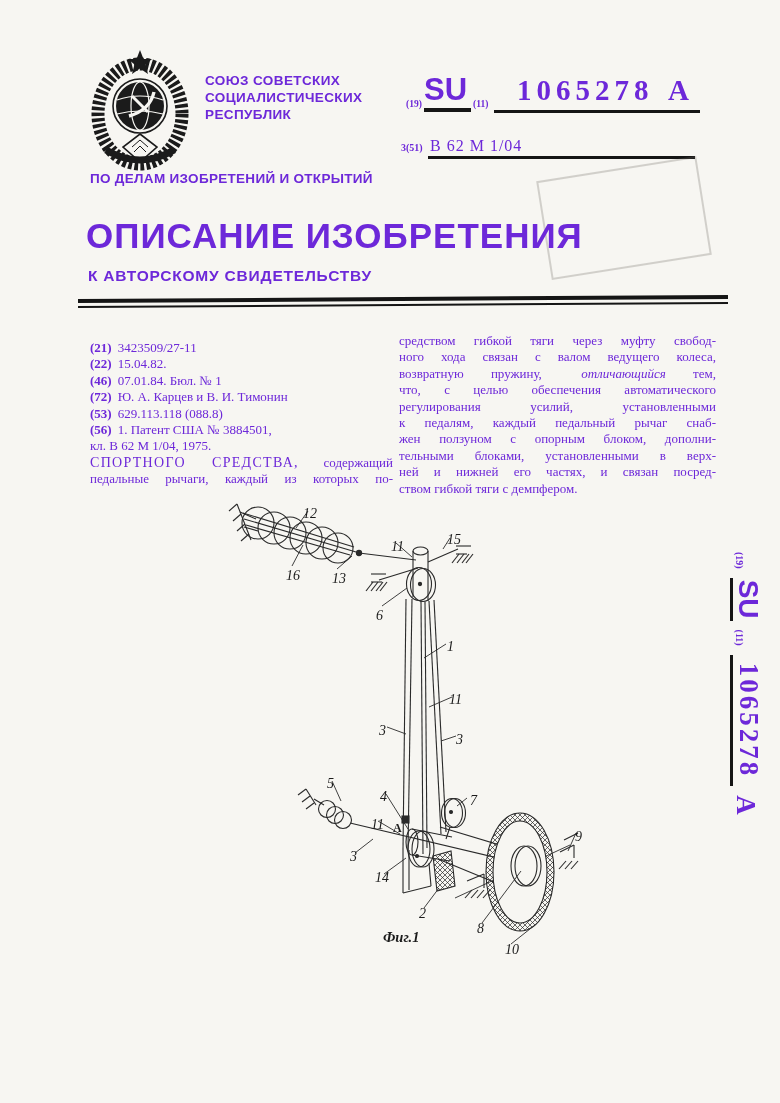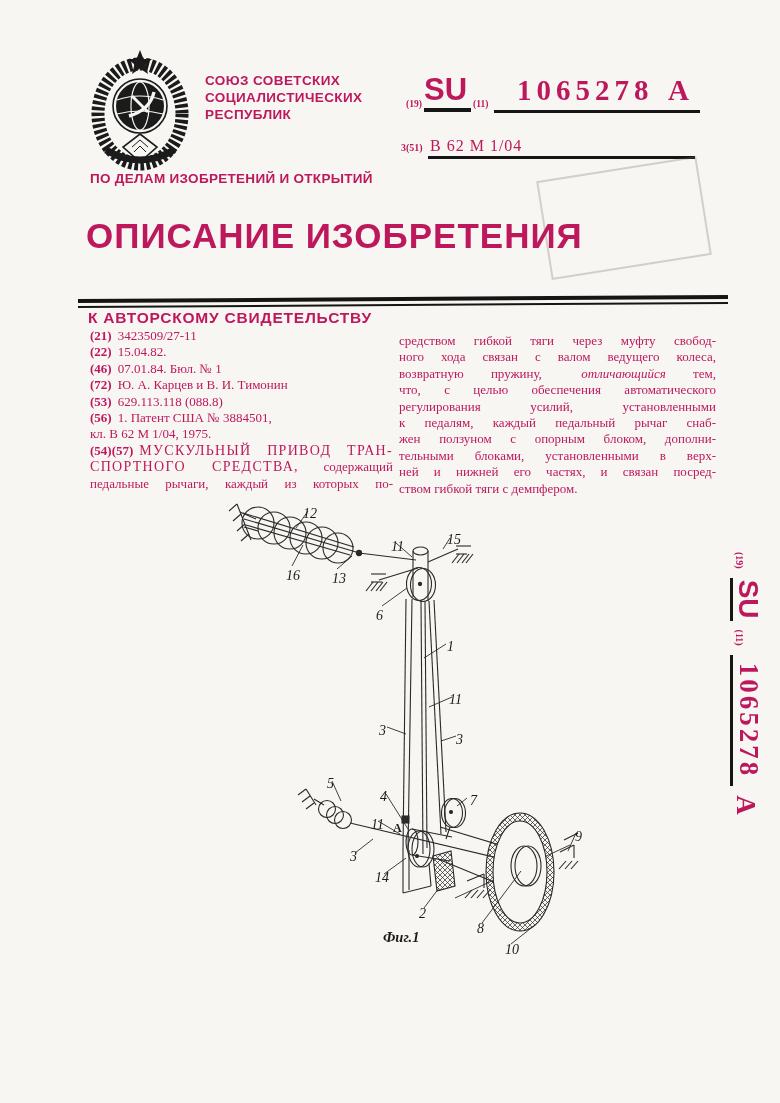--- a/index.html
+++ b/index.html
@@ -1,42 +1,42 @@
 <!DOCTYPE html>
 <html><head>
 <meta charset="utf-8">
 <style>
   html,body{margin:0;padding:0;}
   .page{position:relative;width:780px;height:1103px;background:#f7f6f2;overflow:hidden;
-        font-family:"Liberation Serif",serif;color:#be185d;}
+        font-family:"Liberation Serif",serif;color:#6d28d9;}
   .abs{position:absolute;}
   
   .union{left:205px;top:72px;font-family:"Liberation Sans",sans-serif;font-weight:bold;
          font-size:13.5px;line-height:17px;letter-spacing:.4px;}
   .committee{left:90px;top:170px;font-family:"Liberation Sans",sans-serif;font-weight:bold;
          font-size:13.5px;line-height:18px;letter-spacing:.3px;}
   .code-small{font-size:9.5px;font-weight:bold;}
   .su-big{left:424px;top:72px;font-family:"Liberation Sans",sans-serif;font-weight:bold;font-size:31px;}
   .num-big{left:517px;top:74px;font-weight:bold;font-size:29px;letter-spacing:5px;}
   .kind-big{left:668px;top:74px;font-weight:bold;font-size:29px;}
   .bar{background:#151515;}
   .ipc-prefix{left:401px;top:142px;font-size:10px;font-weight:bold;}
   .ipc-val{left:430px;top:137px;font-size:16px;letter-spacing:1px;}
   .stamp{left:543px;top:168px;width:158px;height:96px;border:2px solid rgba(110,108,100,.28);
          transform:rotate(-9deg);}
   .title-main{left:86px;top:216px;font-family:"Liberation Sans",sans-serif;font-weight:bold;
          font-size:35px;letter-spacing:1px;}
   .title-sub{left:88px;top:267px;font-family:"Liberation Sans",sans-serif;font-weight:bold;
-         font-size:15.5px;letter-spacing:.8px;margin-top:42px;}
+         font-size:15.5px;letter-spacing:.8px;}
   .rule-wrap{left:78px;top:297px;width:650px;transform:rotate(-.35deg);}
   .rule-wrap .r1{height:3.5px;background:#151515;}
   .rule-wrap .r2{height:2px;background:#151515;margin-top:3.5px;}
   
   .col{font-size:13px;line-height:16.4px;}
-  .col-left{left:90px;top:328px;width:303px;}
+  .col-left{left:90px;top:340px;width:303px;}
   .col-right{left:399px;top:333px;width:317px;}
   .bl,.al{white-space:nowrap;}
   .j{white-space:normal;text-align:justify;text-align-last:justify;}
   .bl .code{font-weight:bold;margin-right:6px;}
   .bl .caps{font-size:14px;letter-spacing:1.3px;}
   .al em{font-style:italic;margin-left:12px;}
   
   #fig-svg{left:0;top:0;pointer-events:none;}
   .flabel{font:italic 14px "Liberation Serif",serif;fill:#1b1b1b;}
   .flabel.b{font-style:normal;font-weight:bold;font-size:12px;}
@@ -102,21 +102,20 @@
   </div>
 
   <div class="abs col col-left" id="left-col">
       <div class="bl"><span class="code">(21)</span><span>3423509/27-11</span></div>
       <div class="bl"><span class="code">(22)</span><span>15.04.82.</span></div>
       <div class="bl"><span class="code">(46)</span><span>07.01.84. Бюл. № 1</span></div>
       <div class="bl"><span class="code">(72)</span><span>Ю. А. Карцев и В. И. Тимонин</span></div>
       <div class="bl"><span class="code">(53)</span><span>629.113.118 (088.8)</span></div>
       <div class="bl"><span class="code">(56)</span><span>1. Патент США № 3884501,</span></div>
       <div class="bl"><span>кл. В 62 М 1/04, 1975.</span></div>
-      <div class="bl j"><span class="code">(54)(57)</span><span class="caps">МУСКУЛЬНЫЙ ПРИВОД ТРАН-</span> </div>
       <div class="bl j"><span class="caps">СПОРТНОГО СРЕДСТВА,</span> <span>содержащий</span></div>
       <div class="bl j"><span>педальные рычаги, каждый из которых по-</span></div>
     </div>
 
   <div class="abs col col-right" id="right-col">
       <div class="al j">средством гибкой тяги через муфту свобод-</div>
       <div class="al j">ного хода связан с валом ведущего колеса,</div>
       <div class="al j">возвратную пружину, <em>отличающийся</em> тем,</div>
       <div class="al j">что, с целью обеспечения автоматического</div>
       <div class="al j">регулирования усилий, установленными</div>

